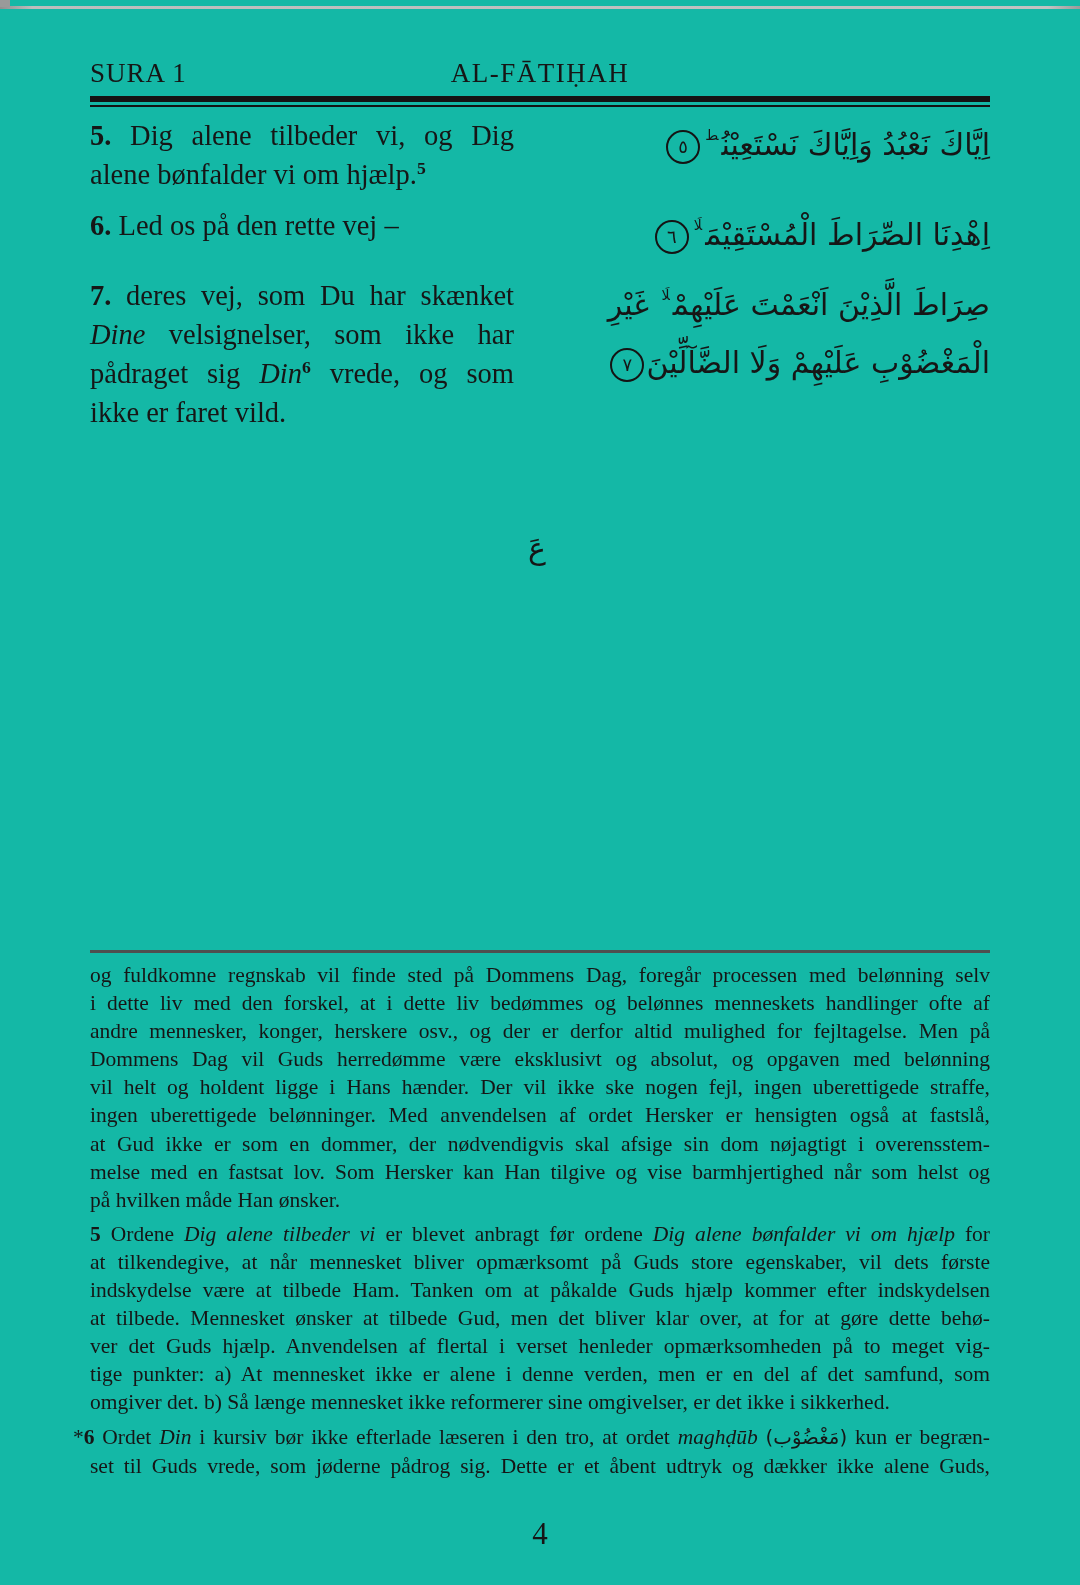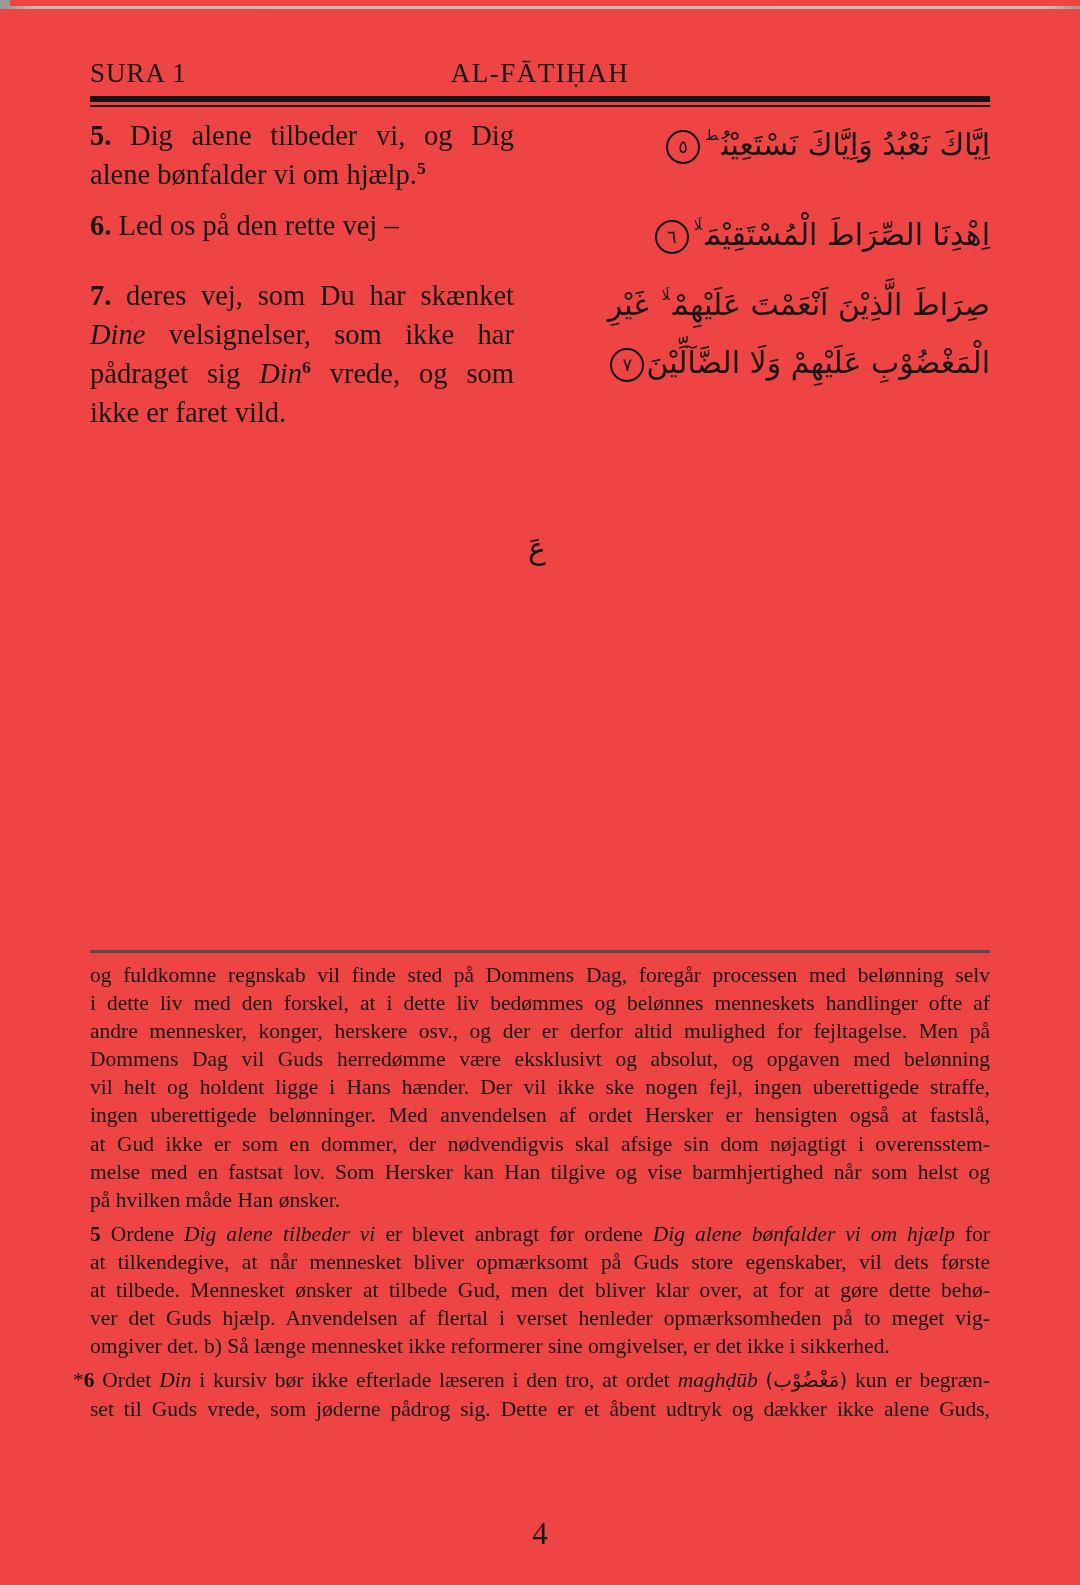--- a/index.html
+++ b/index.html
@@ -1,17 +1,17 @@
 <!DOCTYPE html>
 <html><head>
 <meta charset="utf-8">
 <style>
   html,body { margin:0; padding:0; background:#ffffff; }
   .page {
-    position:relative; width:1080px; height:1585px; background:#ef4444;
+    position:relative; width:1080px; height:1585px; background:#14b8a6;
     font-family:"Liberation Serif", serif; color:#161616; overflow:hidden;
   }
   
   .scan-top-line { position:absolute; top:6px; left:0; width:1080px; height:3px;
     background:linear-gradient(to right,#8f8f8f,#bdbdbd 3%,#c2c2c2 97%,#9a9a9a); }
   .scan-corner { position:absolute; top:0; left:0; width:10px; height:7px; background:#9a9a9a; }
 
   
   .header { position:absolute; left:90px; top:58px; width:900px; height:34px; font-size:27px; }
   .header .left-label { position:absolute; left:0; top:0; letter-spacing:1px; }
@@ -115,22 +115,24 @@
         <div class="fn-line jl"><span>Dommens Dag vil Guds herredømme være eksklusivt og absolut, og opgaven med belønning</span></div>
         <div class="fn-line jl"><span>vil helt og holdent ligge i Hans hænder. Der vil ikke ske nogen fejl, ingen uberettigede straffe,</span></div>
         <div class="fn-line jl"><span>ingen uberettigede belønninger. Med anvendelsen af ordet Hersker er hensigten også at fastslå,</span></div>
         <div class="fn-line jl"><span>at Gud ikke er som en dommer, der nødvendigvis skal afsige sin dom nøjagtigt i overensstem-</span></div>
         <div class="fn-line jl"><span>melse med en fastsat lov. Som Hersker kan Han tilgive og vise barmhjertighed når som helst og</span></div>
         <div class="fn-line"><span>på hvilken måde Han ønsker.</span></div>
       </div>
       <div class="fn-para">
         <div class="fn-line jl"><span class="b">5 </span><span>Ordene </span><span class="i">Dig alene tilbeder vi</span><span> er blevet anbragt før ordene </span><span class="i">Dig alene bønfalder vi om hjælp</span><span> for</span></div>
         <div class="fn-line jl"><span>at tilkendegive, at når mennesket bliver opmærksomt på Guds store egenskaber, vil dets første</span></div>
+        <div class="fn-line jl"><span>indskydelse være at tilbede Ham. Tanken om at påkalde Guds hjælp kommer efter indskydelsen</span></div>
         <div class="fn-line jl"><span>at tilbede. Mennesket ønsker at tilbede Gud, men det bliver klar over, at for at gøre dette behø-</span></div>
         <div class="fn-line jl"><span>ver det Guds hjælp. Anvendelsen af flertal i verset henleder opmærksomheden på to meget vig-</span></div>
+        <div class="fn-line jl"><span>tige punkter: a) At mennesket ikke er alene i denne verden, men er en del af det samfund, som</span></div>
         <div class="fn-line"><span>omgiver det. b) Så længe mennesket ikke reformerer sine omgivelser, er det ikke i sikkerhed.</span></div>
       </div>
       <div class="fn-para fn-outdent">
         <div class="fn-line jl"><span>*</span><span class="b">6 </span><span>Ordet </span><span class="i">Din</span><span> i kursiv bør ikke efterlade læseren i den tro, at ordet </span><span class="i">maghḍūb</span><span> </span><span class="ar-inline">(مَغْضُوْب)</span><span> kun er begræn-</span></div>
         <div class="fn-line jl"><span>set til Guds vrede, som jøderne pådrog sig. Dette er et åbent udtryk og dækker ikke alene Guds,</span></div>
       </div>
     </div>
 
   <div class="page-number">4</div>
 

